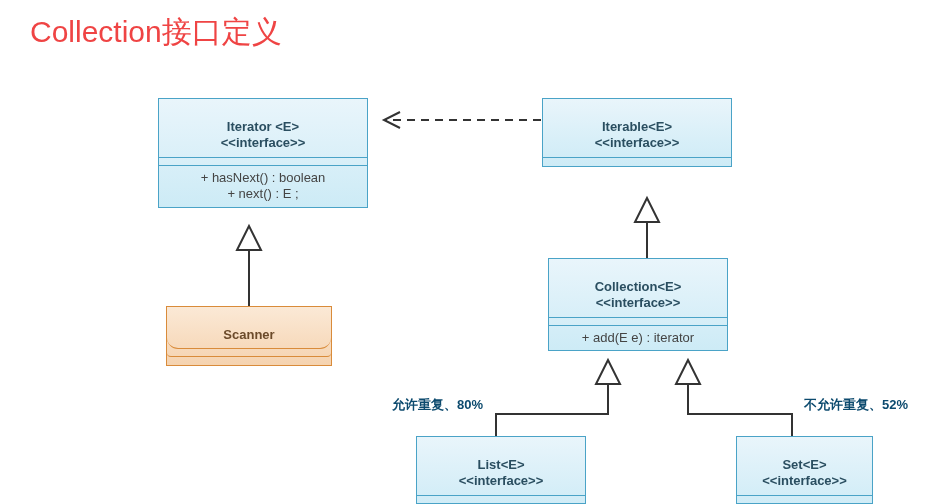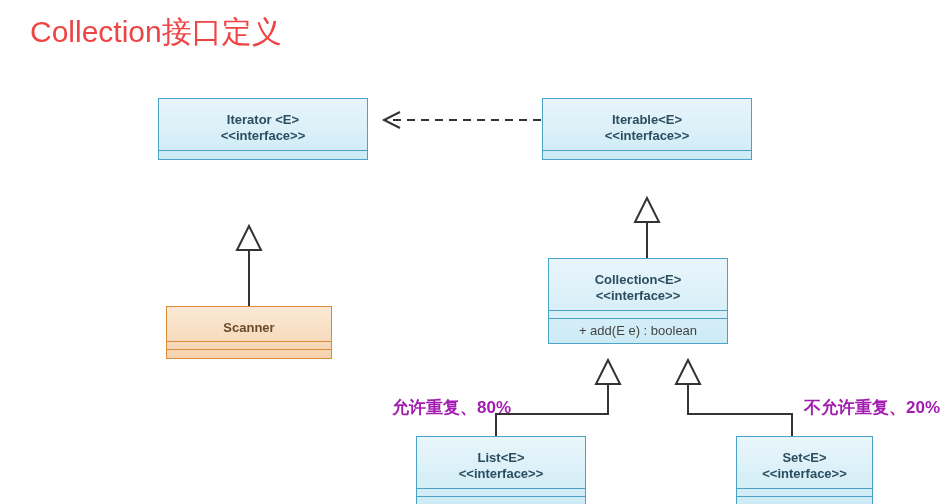--- a/index.html
+++ b/index.html
@@ -22,47 +22,47 @@
   .uml-box {
     position: absolute;
     border: 1px solid;
     background: linear-gradient(#e9f5fb, #cdebf6);
   }
   .uml-box .hdr {
     text-align: center;
     font-size: 13px;
     font-weight: bold;
     color: #2a4e60;
-    padding: 13px 8px 5px;
+    padding: 20px 8px 5px;
     line-height: 1.25;
     border-bottom: 1px solid;
   }
   .uml-box .sec {
     border-bottom: 1px solid;
     min-height: 12px;
     font-size: 13px;
     color: #444;
     text-align: center;
     padding: 4px 8px;
     line-height: 1.3;
   }
   .uml-box .sec:last-child { border-bottom: none; }
   .uml-box .sec.small { min-height: 8px; padding: 0; }
   .blue { border-color: #4aa3c7; }
   .blue .hdr, .blue .sec { border-color: #4aa3c7; }
   .orange {
     border-color: #d98b3a;
     background: linear-gradient(#fbe9d6, #f5d3b0);
   }
-  .orange .hdr, .orange .sec { border-color: #d98b3a; color: #6b4a2a; }
+  .orange .hdr, .orange .sec { border-color: #d98b3a; color: #6b4a2a; border-radius: 11px; }
   .lbl {
     position: absolute;
-    font-size: 17px;
+    font-size: 13px;
     font-weight: bold;
-    color: #a21caf;
+    color: #0c4a6e;
     white-space: nowrap;
   }
   svg.connectors {
     position: absolute;
     left: 0; top: 0;
     width: 949px;
     height: 504px;
     pointer-events: none;
   }
 </style>
@@ -70,23 +70,25 @@
 <body>
 
 <div class="title">Collection接口定义</div>
 
 <div class="uml-box blue" style="left:158px; top:98px; width:210px;">
   <div class="hdr">
     <span>Iterator &lt;E&gt;</span><br>
     <span>&lt;&lt;interface&gt;&gt;</span>
   </div>
   <div class="sec small"></div>
+  <div class="sec" style="white-space:pre-line;">+ hasNext() : boolean
++ next() : E ;</div>
 </div>
 
-<div class="uml-box blue" style="left:542px; top:98px; width:210px;">
+<div class="uml-box blue" style="left:542px; top:98px; width:190px;">
   <div class="hdr">
     <span>Iterable&lt;E&gt;</span><br>
     <span>&lt;&lt;interface&gt;&gt;</span>
   </div>
   <div class="sec small"></div>
 </div>
 
 <div class="uml-box orange" style="left:166px; top:306px; width:166px;">
   <div class="hdr">
     <span>Scanner</span>
@@ -94,21 +96,21 @@
   <div class="sec small"></div>
   <div class="sec small"></div>
 </div>
 
 <div class="uml-box blue" style="left:548px; top:258px; width:180px;">
   <div class="hdr">
     <span>Collection&lt;E&gt;</span><br>
     <span>&lt;&lt;interface&gt;&gt;</span>
   </div>
   <div class="sec small"></div>
-  <div class="sec">+ add(E e) : boolean</div>
+  <div class="sec">+ add(E e) : iterator</div>
 </div>
 
 <div class="uml-box blue" style="left:416px; top:436px; width:170px;">
   <div class="hdr">
     <span>List&lt;E&gt;</span><br>
     <span>&lt;&lt;interface&gt;&gt;</span>
   </div>
   <div class="sec small"></div>
   <div class="sec small"></div>
 </div>
@@ -116,21 +118,21 @@
 <div class="uml-box blue" style="left:736px; top:436px; width:137px;">
   <div class="hdr">
     <span>Set&lt;E&gt;</span><br>
     <span>&lt;&lt;interface&gt;&gt;</span>
   </div>
   <div class="sec small"></div>
   <div class="sec small"></div>
 </div>
 
 <div class="lbl" style="left:392px; top:396px;">允许重复、80%</div>
-<div class="lbl" style="left:804px; top:396px;">不允许重复、20%</div>
+<div class="lbl" style="left:804px; top:396px;">不允许重复、52%</div>
 
 <svg class="connectors">
 
   <line x1="541" y1="120" x2="386" y2="120" stroke="#333" stroke-width="2" stroke-dasharray="8,6"></line>
   <polyline points="400,112 384,120 400,128" fill="none" stroke="#333" stroke-width="2"></polyline>
 
   <line x1="249" y1="306" x2="249" y2="250" stroke="#333" stroke-width="2"></line>
   <polygon points="249,226 237,250 261,250" fill="#fff" stroke="#333" stroke-width="2"></polygon>
 
   <line x1="647" y1="258" x2="647" y2="222" stroke="#333" stroke-width="2"></line>

